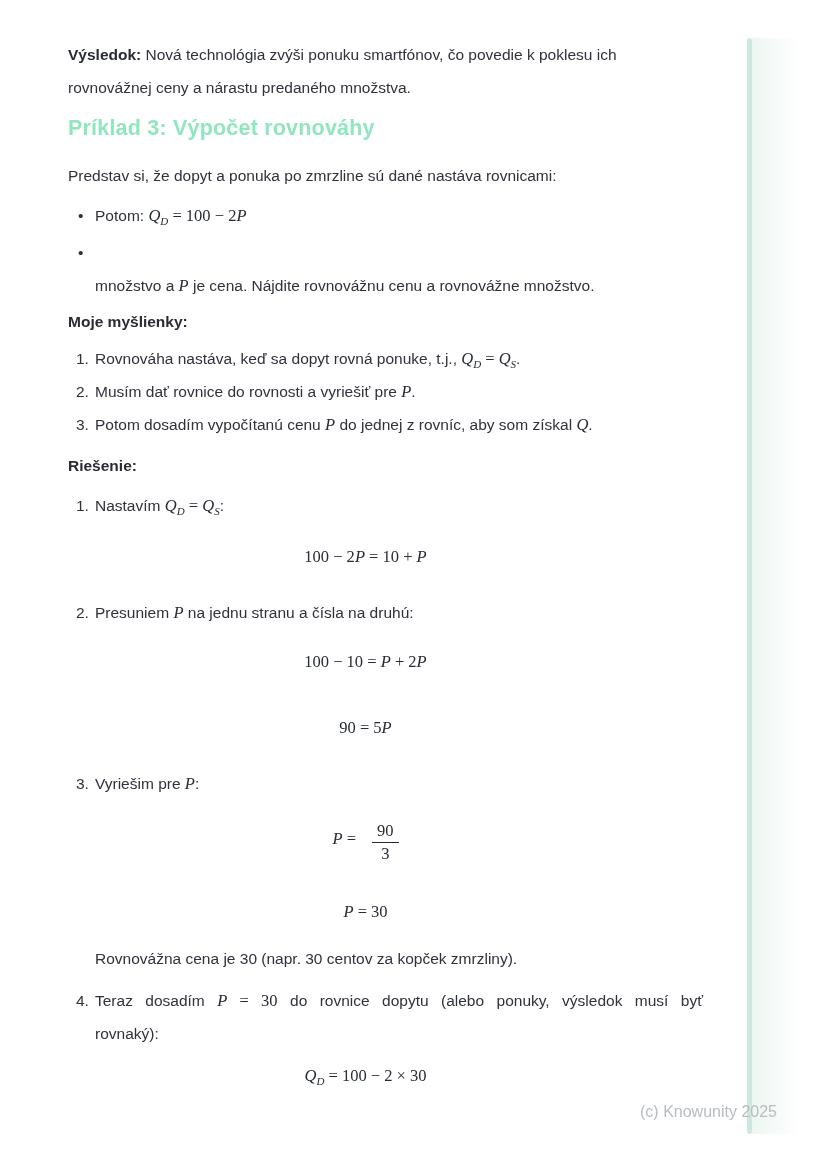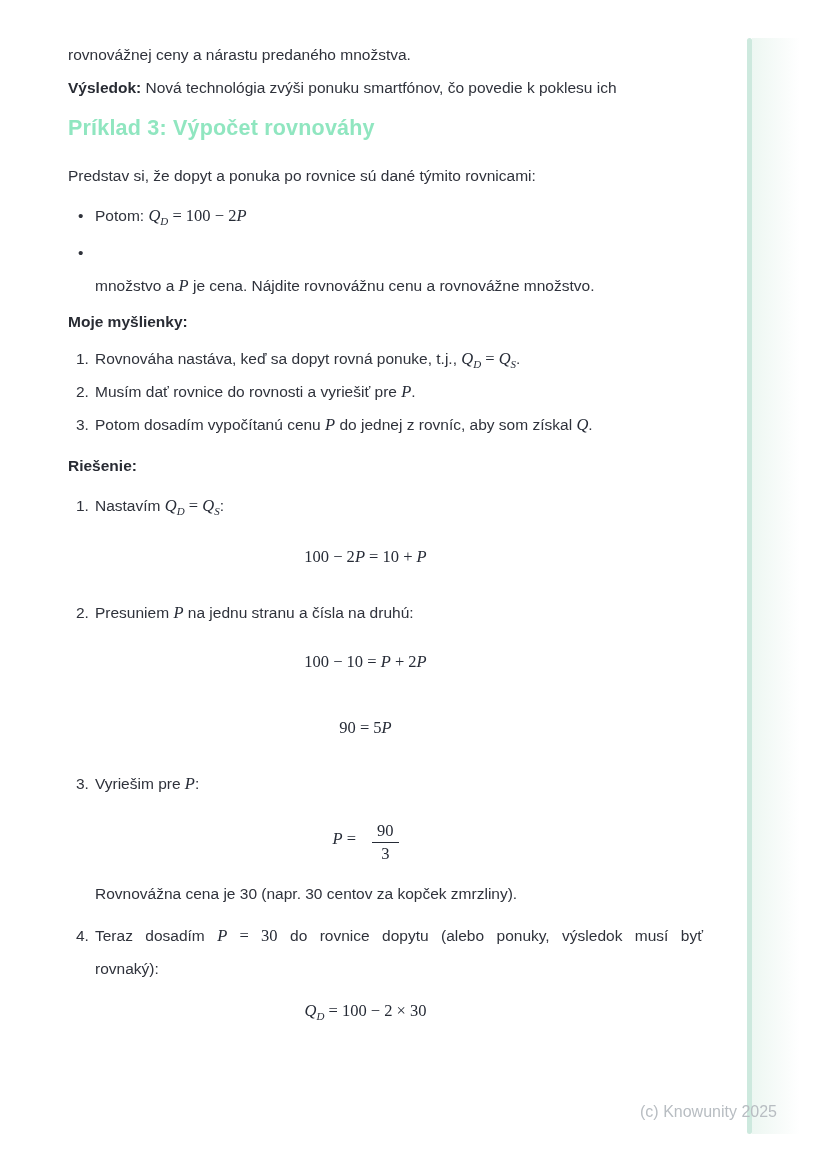--- a/index.html
+++ b/index.html
@@ -46,27 +46,27 @@
 <body>
 
 <div class="page">
 
   <div class="side-bar"></div>
   <div class="side-panel"></div>
 
   <div class="content">
 
     <div>
+      <div class="line"><b>Výsledok:</b><span> Nová technológia zvýši ponuku smartfónov, čo povedie k poklesu ich</span></div>
       <div class="line"><span>rovnovážnej ceny a nárastu predaného množstva.</span></div>
-      <div class="line"><b>Výsledok:</b><span> Nová technológia zvýši ponuku smartfónov, čo povedie k poklesu ich</span></div>
     </div>
 
     <div class="h2">Príklad 3: Výpočet rovnováhy</div>
 
-    <div class="line mt18">Predstav si, že dopyt a ponuka po rovnice sú dané týmito rovnicami:</div>
+    <div class="line mt18">Predstav si, že dopyt a ponuka po zmrzline sú dané nastáva rovnicami:</div>
 
     <div>
       <div class="li line mt7">
         <span class="marker">•</span>
         <span class="body"><span>Potom: </span><i class="mm">Q</i><sub class="mm">D</sub><span class="mm"> = 100 − 2</span><i class="mm">P</i></span>
       </div>
       <div class="li line mt4">
         <span class="marker">•</span>
         <span class="body">
           <br>
@@ -109,20 +109,21 @@
 
     <div class="eq mt33"><span class="mm">90 = 5</span><i class="mm">P</i></div>
 
     <div class="li line mt23">
       <span class="nmarker">3.</span>
       <span class="body"><span>Vyriešim pre </span><i class="mm">P</i><span>:</span></span>
     </div>
 
     <div class="eq eq-frac mt18"><i class="mm">P</i><span class="mm"> = </span><span class="frac"><span class="num">90</span><span class="den">3</span></span></div>
 
+    <div class="eq mt32"><i class="mm">P</i><span class="mm"> = 30</span></div>
 
     <div class="line note mt22">Rovnovážna cena je 30 (napr. 30 centov za kopček zmrzliny).</div>
 
     <div class="li line mt9">
       <span class="nmarker">4.</span>
       <span class="body">
         <span style="display:block" class="justify"><span>Teraz dosadím </span><i class="mm">P</i><span class="mm"> = 30</span><span> do rovnice dopytu (alebo ponuky, výsledok musí byť</span></span>
         <span style="display:block"><span>rovnaký):</span></span>
       </span>
     </div>

